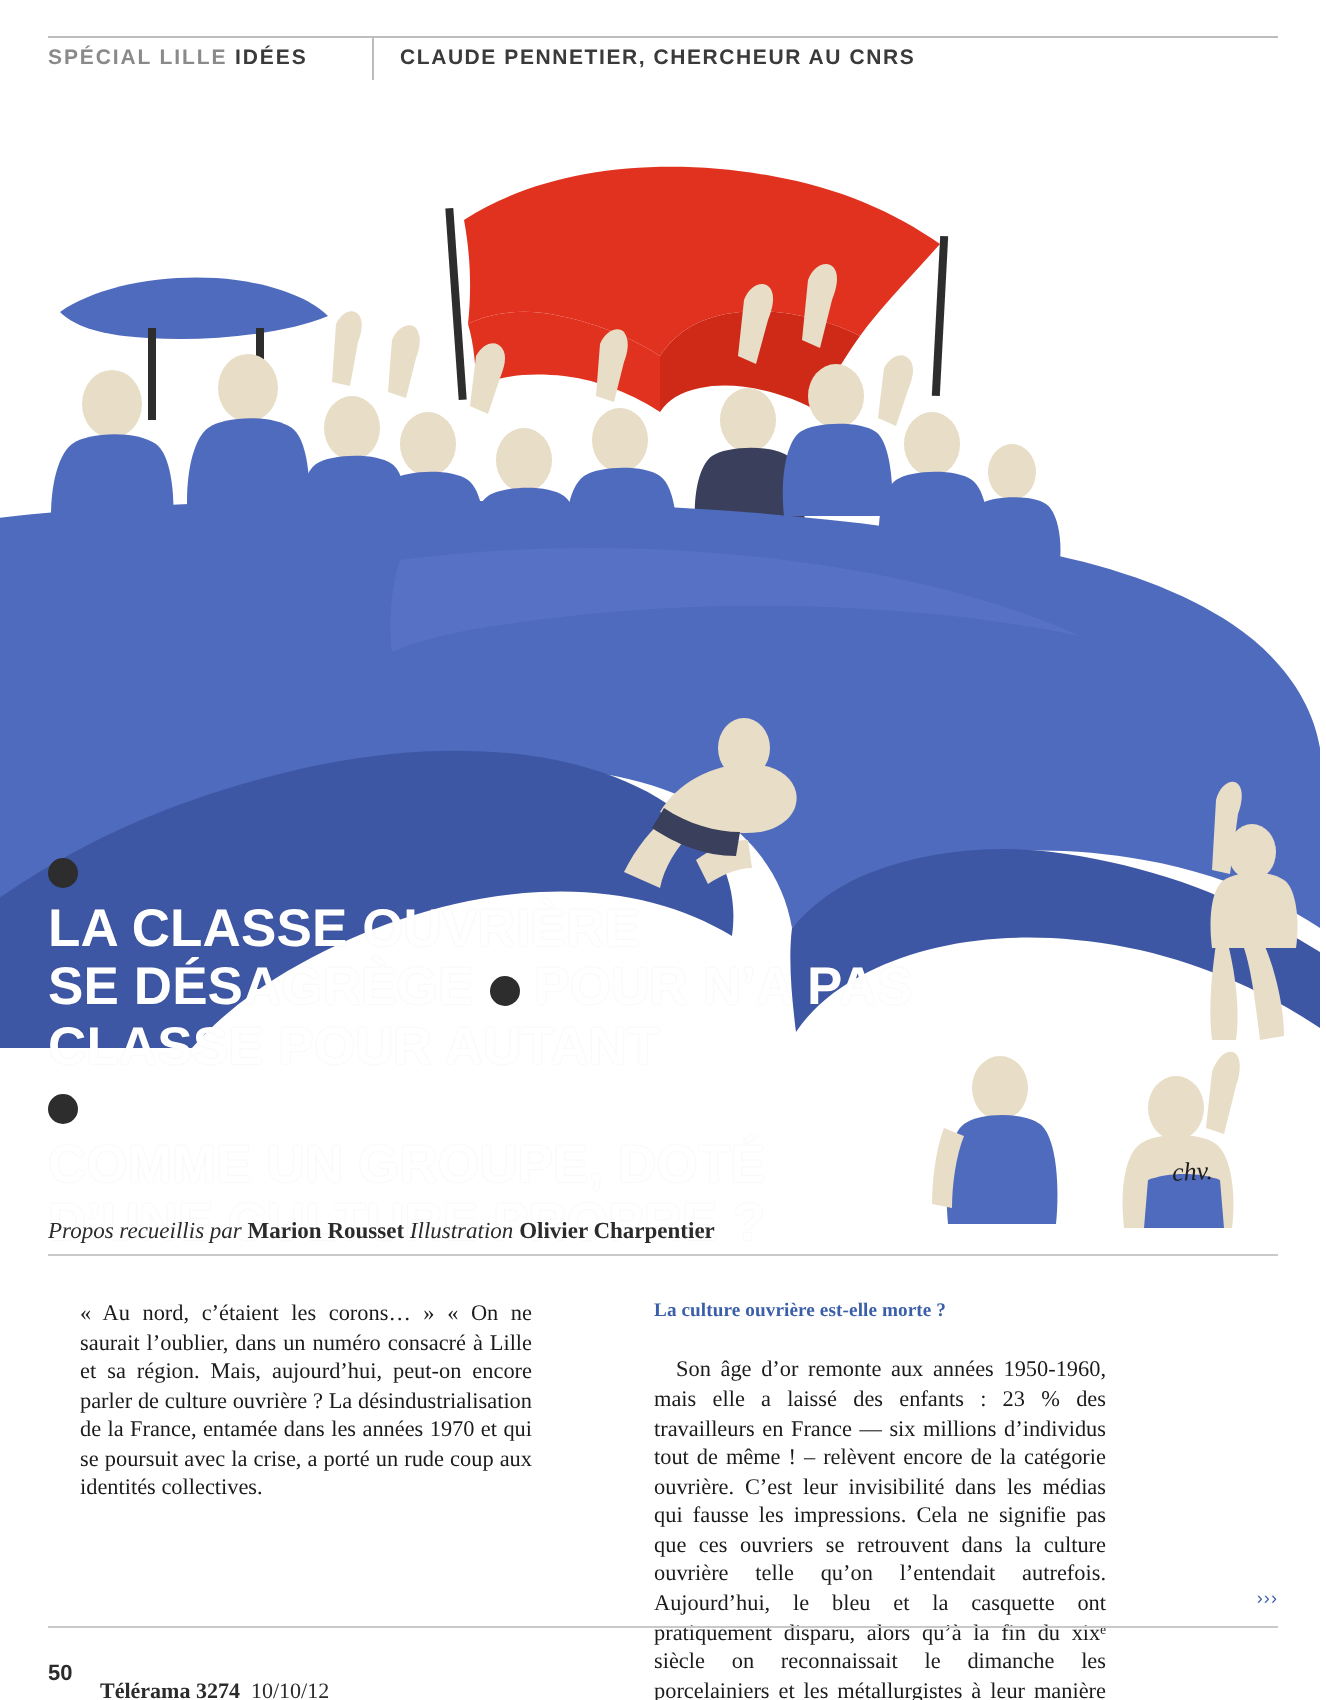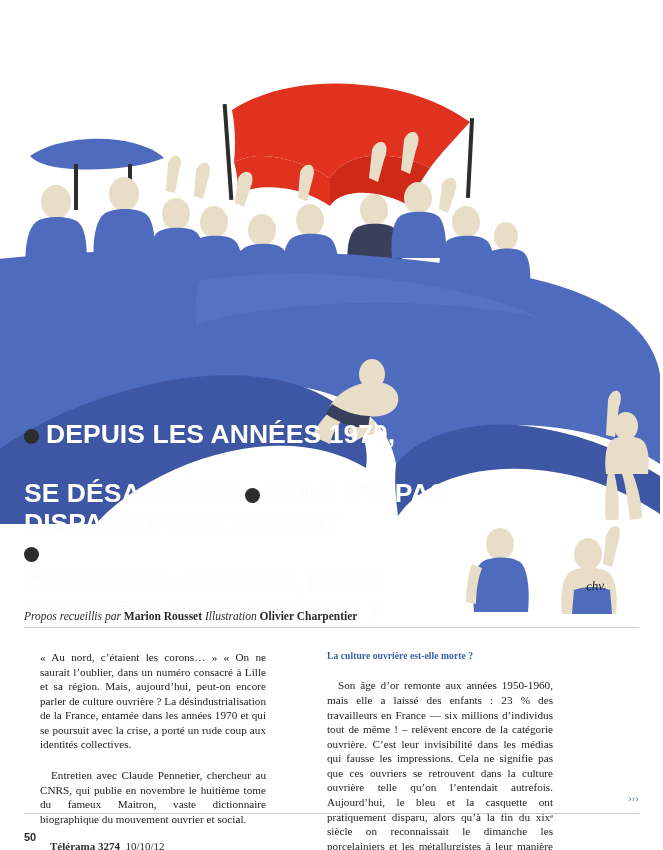--- a/index.html
+++ b/index.html
@@ -127,20 +127,26 @@
     font-family:"Liberation Serif", serif;
     font-size:13px;color:#1d1d1d;font-style:italic;
     transform:rotate(-3deg);
   }
 </style>
 </head>
 <body>
 
 <div class="page">
 
+  <div class="header">
+    <div class="hdr-rule"></div>
+    <div class="hdr-left"><span>SPÉCIAL LILLE </span><b>IDÉES</b></div>
+    <div class="hdr-div"></div>
+    <div class="hdr-right">CLAUDE PENNETIER, CHERCHEUR AU CNRS</div>
+  </div>
 
   <div class="illo">
     <svg width="663" height="570" viewBox="0 0 663 570" xmlns="http://www.w3.org/2000/svg">
       <defs>
         <g id="skinhand">
           <path d="M0,0 c3,-10 9,-14 13,-12 c4,2 3,9 1,14 c-2,5 -7,8 -11,6 z" fill="#e8ddc6"></path>
         </g>
       </defs>
 
       <path d="M232,66 C272,40 330,34 386,44 C420,50 447,62 470,78
@@ -253,39 +259,38 @@
         <path d="M606,492 c3,-9 9,-12 12,-9 c3,3 2,11 0,16 l-6,24 l-9,-3 z" fill="#e8ddc6"></path>
       </g>
 
       <g>
         <ellipse cx="466" cy="470" rx="10" ry="12" fill="#e8ddc6" opacity="0"></ellipse>
       </g>
     </svg>
   </div>
 
   <div class="headline">
-    <span class="bullet first"></span><span>DEPUIS LES ANNÉES 1970,</span><br>
-    <br>
+    <span class="bullet first"></span><br>
+    <span>LA CLASSE OUVRIÈRE</span><br>
     <span>SE DÉSAGRÈGE</span>
-    <span class="bullet"></span><span>ELLE N’A PAS</span><br>
-    <span>DISPARU POUR AUTANT</span><br>
+    <span class="bullet"></span><span>POUR N’A PAS</span><br>
+    <span>CLASSE POUR AUTANT</span><br>
     <span class="bullet first"></span><br>
     <span>COMME UN GROUPE, DOTÉ</span><br>
     <span>D’UNE CULTURE PROPRE ?</span>
   </div>
 
   <div class="signature">chv.</div>
 
   <div class="credits"><span>Propos recueillis par </span><b>Marion Rousset</b><span> Illustration </span><b>Olivier Charpentier</b></div>
   <div class="credit-rule"></div>
 
   <div class="cols">
     <div class="col left">
       <p>« Au nord, c’étaient les corons… » « On ne saurait l’oublier, dans un numéro consacré à Lille et sa région. Mais, aujourd’hui, peut-on encore parler de culture ouvrière ? La désindustrialisation de la France, entamée dans les années 1970 et qui se poursuit avec la crise, a porté un rude coup aux identités collectives.</p>
-      <p class="indent">Entretien avec Claude Pennetier, chercheur au CNRS, qui publie en novembre le huitième tome du fameux Maitron, vaste dictionnaire biographique du mouvement ouvrier et social.</p>
     </div>
     <div class="col right">
       <p class="subhead">La culture ouvrière est-elle morte ?</p>
       <p class="indent">Son âge d’or remonte aux années 1950-1960, mais elle a laissé des enfants : 23 % des travailleurs en France — six millions d’individus tout de même ! – relèvent encore de la catégorie ouvrière. C’est leur invisibilité dans les médias qui fausse les impressions. Cela ne signifie pas que ces ouvriers se retrouvent dans la culture ouvrière telle qu’on l’entendait autrefois. Aujourd’hui, le bleu et la casquette ont pratiquement disparu, alors qu’à la fin du xixᵉ siècle on reconnaissait le dimanche les porcelainiers et les métallurgistes à leur manière de porter le chapeau, la veste ou la cravate. En revanche, les jeunes facteurs tiennent, aujourd’hui encore, à porter l’uniforme, car celui-ci rend manifeste leur inscription, leur intégration dans un groupe social.</p>
     </div>
     <div class="arrows">›››</div>
   </div>
 
   <div class="footer">
     <div class="foot-rule"></div>

